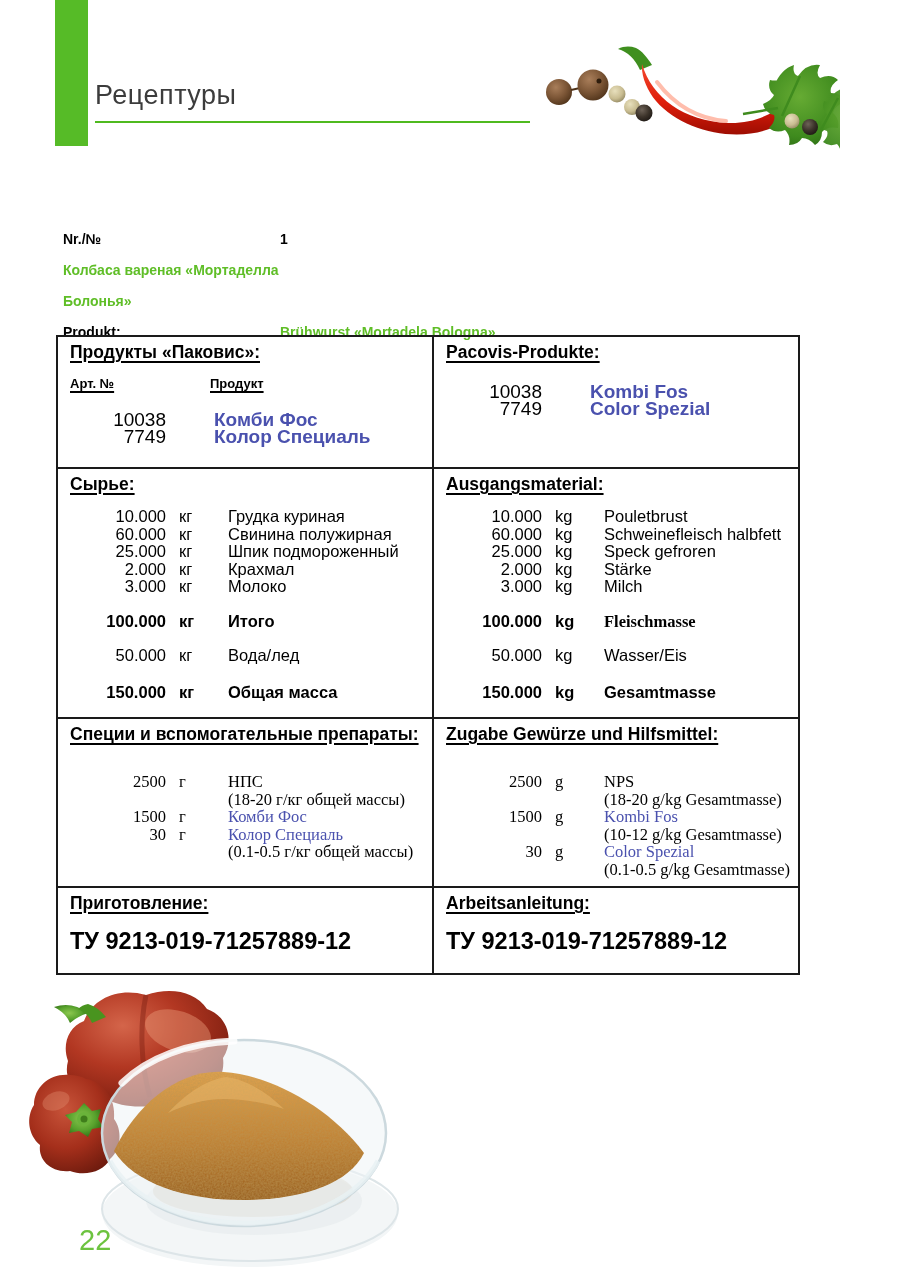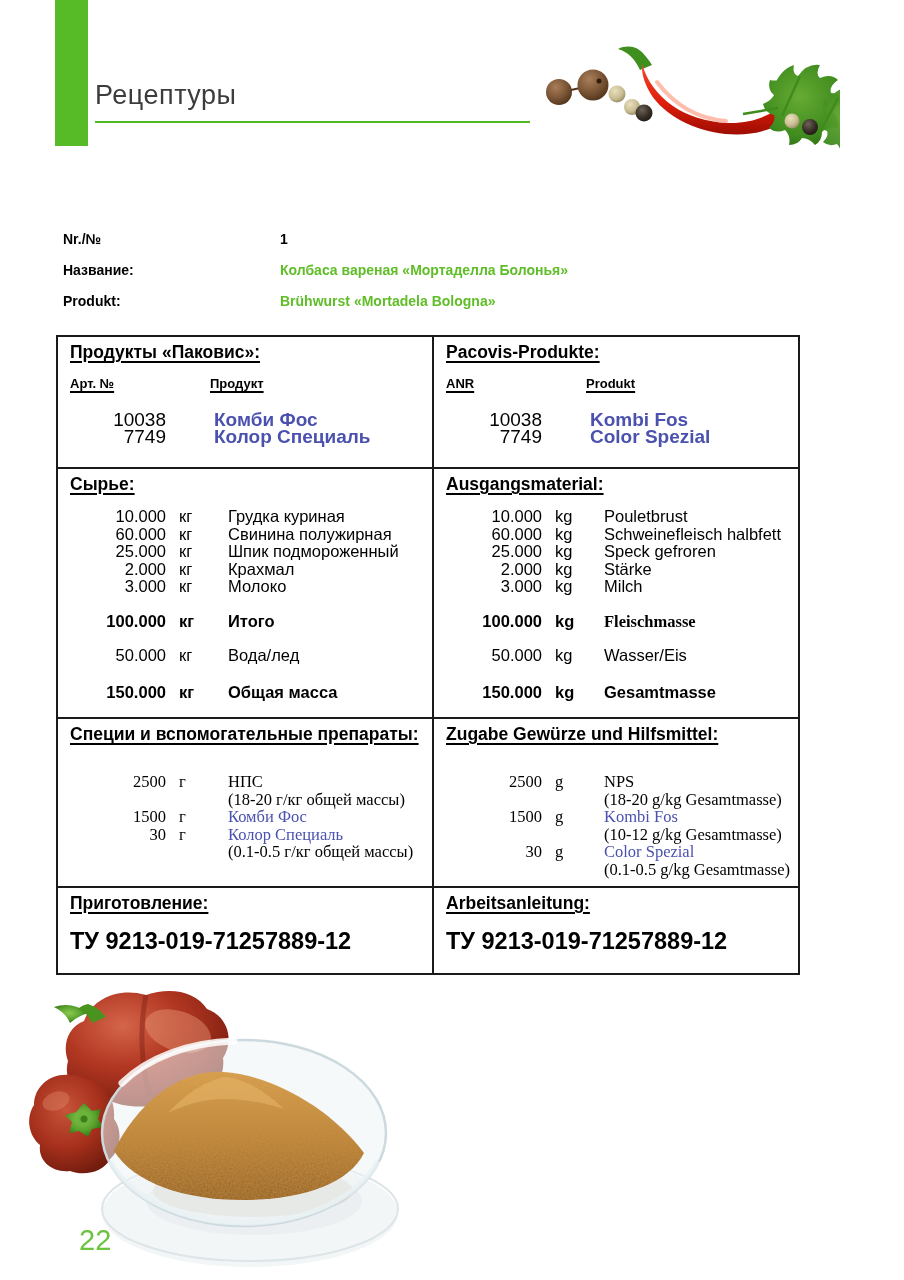--- a/index.html
+++ b/index.html
@@ -112,21 +112,20 @@
     <circle cx="254" cy="93" r="7.5" fill="url(#gWht)"></circle>
     <circle cx="272" cy="99" r="8" fill="url(#gBlk)"></circle>
   </svg>
 
   <div class="recipe-head">
     <div class="rh-row">
       <span>Nr./№</span>
       <span>1</span>
     </div>
     <div class="rh-row">
-      <span>Название:</span>
       <span class="green-val">Колбаса вареная «Мортаделла Болонья»</span>
     </div>
     <div class="rh-row">
       <span>Produkt:</span>
       <span class="green-val">Brühwurst «Mortadela Bologna»</span>
     </div>
   </div>
 
   <div class="sheet">
 
@@ -142,23 +141,20 @@
         </div>
         <div class="prod-row">
           <span class="qty">7749</span>
           <span class="nm blue">Колор Специаль</span>
         </div>
       </div>
     </div>
 
     <div class="cell r">
       <div class="sec-title">Pacovis-Produkte:</div>
-      <div class="col-heads">
-        <span class="c1">ANR</span><span class="c2">Produkt</span>
-      </div>
       <div class="prod-rows">
         <div class="prod-row">
           <span class="qty">10038</span>
           <span class="nm blue">Kombi Fos</span>
         </div>
         <div class="prod-row">
           <span class="qty">7749</span>
           <span class="nm blue">Color Spezial</span>
         </div>
       </div>

